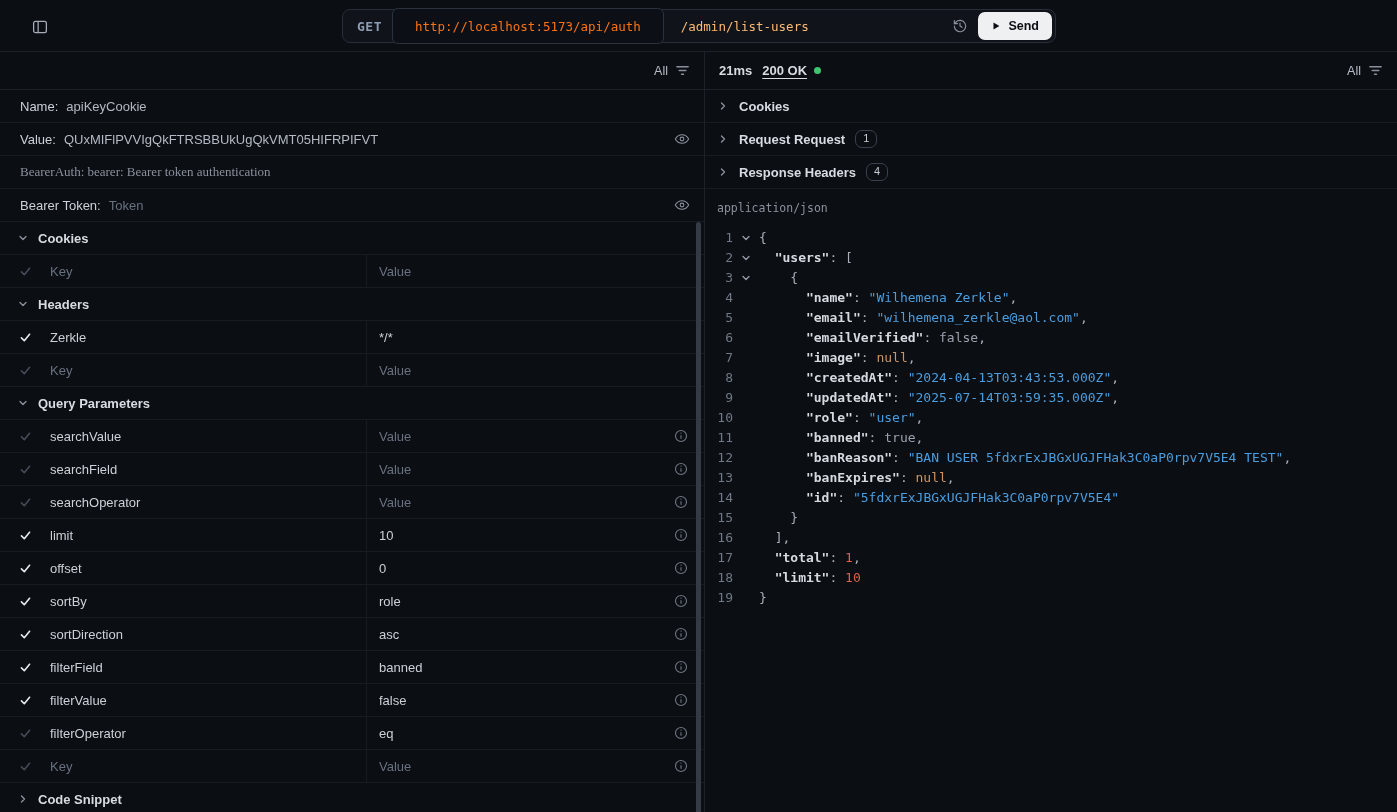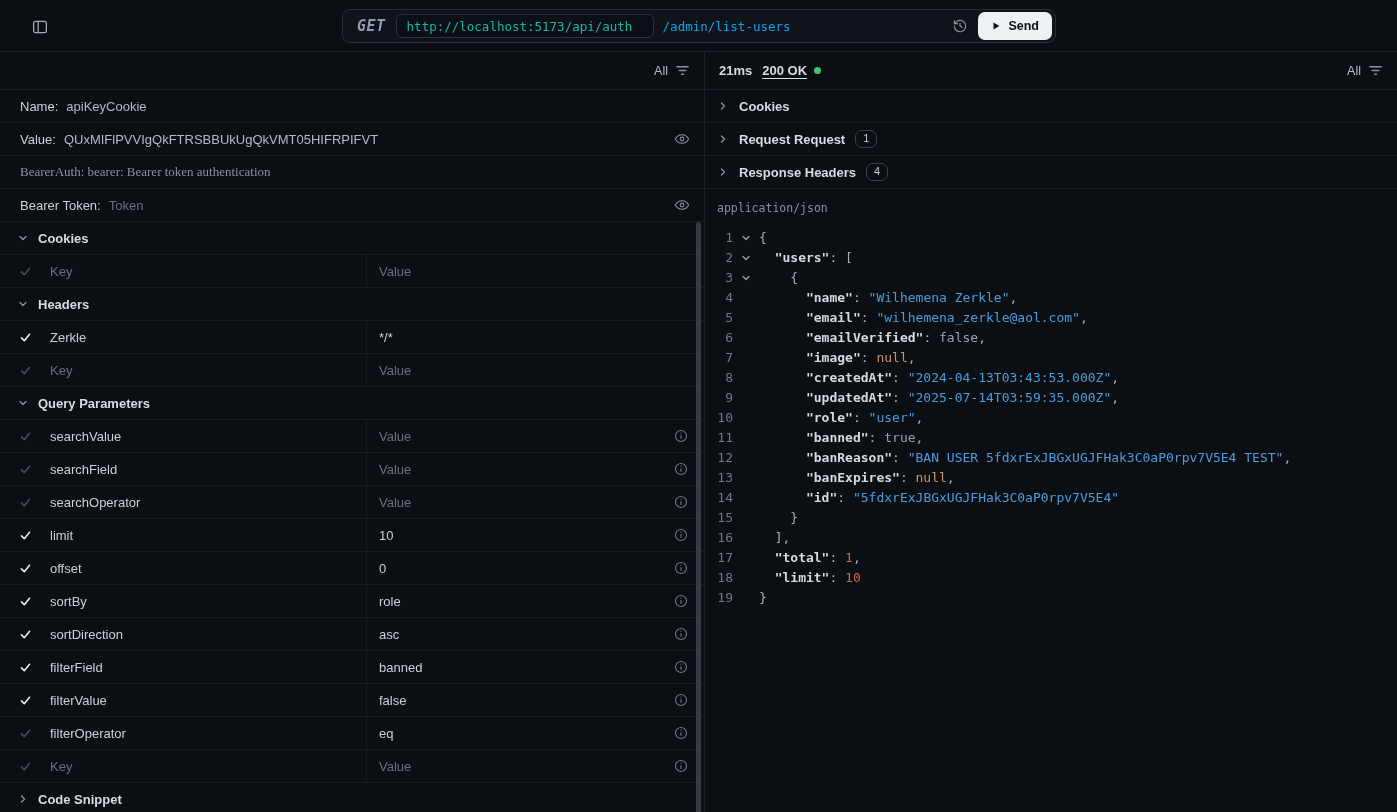--- a/index.html
+++ b/index.html
@@ -13,27 +13,27 @@
   .topbar { position:relative; height:52px; border-bottom:1px solid #1c212a; }
   .sidebar-toggle {
     position:absolute; left:26px; top:13px; width:28px; height:28px;
     background:none; border:none; color:#a6adb8; display:flex; align-items:center; justify-content:center; cursor:pointer;
   }
   .urlbar {
     position:absolute; left:342px; top:9px; width:714px; height:34px;
     display:flex; align-items:center;
     border:1px solid #272e38; background:#10141a; border-radius:8px; padding:0 3px 0 0;
   }
-  .method { font-family:"DejaVu Sans Mono",monospace; font-size:15px; font-weight:bold; letter-spacing:.5px; color:#8e9db6; padding:0 10px 0 14px;font-style:italic; }
+  .method { font-family:"DejaVu Sans Mono",monospace; font-size:13px; font-weight:bold; letter-spacing:.5px; color:#8e9db6; padding:0 10px 0 14px; }
   .url-input {
-    height:24px; min-width:258px; display:flex; align-items:center;
-    border:1px solid #2a323d; border-radius:6px; background:#0c1016; padding:0 10px;
-    font-family:"DejaVu Sans Mono",monospace; font-size:12.5px; color:#14b8a6;
+    height:36px; min-width:258px; display:flex; align-items:center;
+    border:1px solid #2a323d; border-radius:6px; background:#0c1016; padding:0 22px;
+    font-family:"DejaVu Sans Mono",monospace; font-size:12.5px; color:#f97316;
   }
-  .url-path { font-family:"DejaVu Sans Mono",monospace; font-size:12.5px; color:#0ea5e9; margin-left:9px; }
+  .url-path { font-family:"DejaVu Sans Mono",monospace; font-size:12.5px; color:#fdba74; margin-left:17px; }
   .spacer { flex:1; }
   .icon-btn { background:none; border:none; color:#8b919c; display:flex; align-items:center; cursor:pointer; padding:0; }
   .history-btn { margin-right:10px; }
   .send-btn {
     height:28px; display:flex; align-items:center; gap:7px; padding:0 13px;
     background:#eef0f2; color:#0b0e13; border:none; border-radius:7px;
     font-family:"Liberation Sans",sans-serif; font-size:12.5px; font-weight:700; cursor:pointer;
   }
   .send-btn .play { display:flex; }
   

